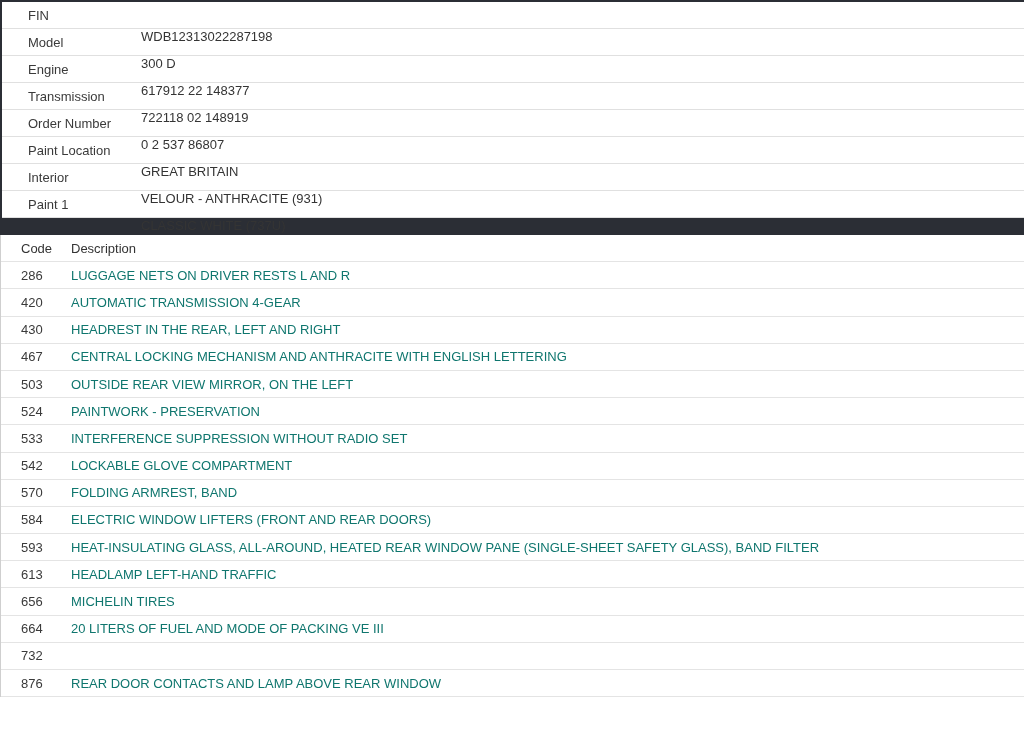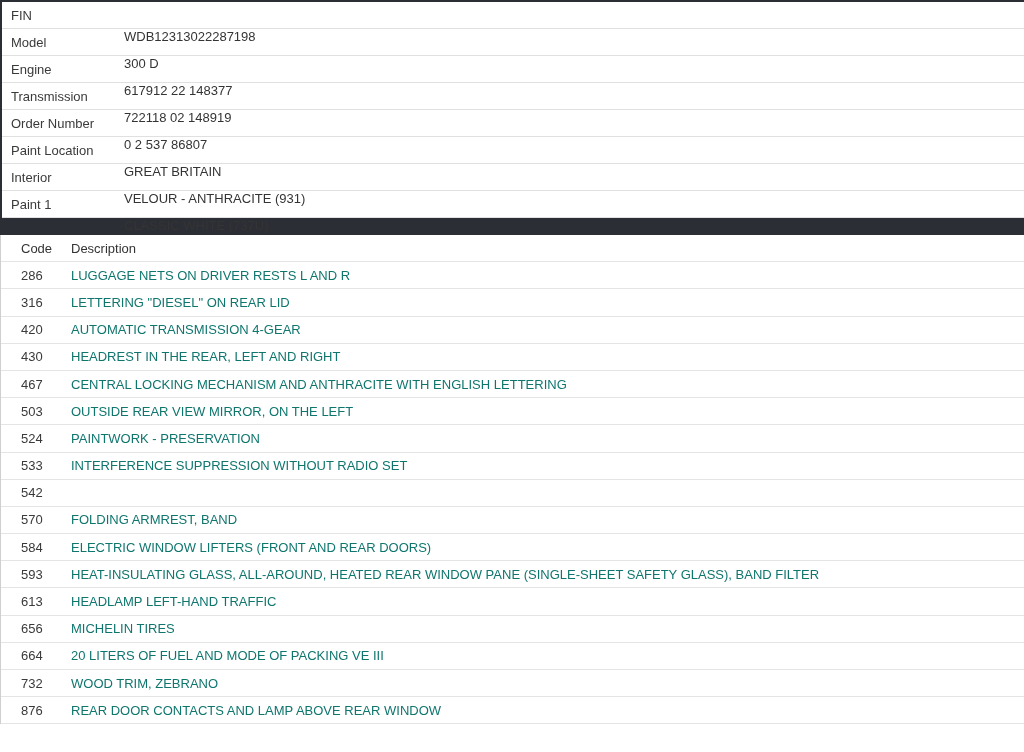--- a/index.html
+++ b/index.html
@@ -27,21 +27,21 @@
   .vrow {
     display: flex;
     align-items: center;
     height: 27px;
     box-sizing: border-box;
     border-bottom: 1px solid #e0e0e0;
     background: #ffffff;
   }
   .vlabel {
     width: 113px;
-    padding-left: 9px;
+    padding-left: 26px;
     flex: 0 0 auto;
     color: #3a3a3a;
   }
   .vvalue {
     flex: 1 1 auto;
     color: #343434;
     margin-top: 42px;
   }
 
   
@@ -126,24 +126,20 @@
   <div class="codes-table">
     <div class="crow header">
       <div class="ccode">Code</div>
       <div class="cdesc">Description</div>
     </div>
   <div class="crow">
         <div class="ccode">286</div>
         <div class="cdesc">LUGGAGE NETS ON DRIVER RESTS L AND R</div>
       </div>
       <div class="crow">
-        <div class="ccode">316</div>
-        <div class="cdesc">LETTERING "DIESEL" ON REAR LID</div>
-      </div>
-      <div class="crow">
         <div class="ccode">420</div>
         <div class="cdesc">AUTOMATIC TRANSMISSION 4-GEAR</div>
       </div>
       <div class="crow">
         <div class="ccode">430</div>
         <div class="cdesc">HEADREST IN THE REAR, LEFT AND RIGHT</div>
       </div>
       <div class="crow">
         <div class="ccode">467</div>
         <div class="cdesc">CENTRAL LOCKING MECHANISM AND ANTHRACITE WITH ENGLISH LETTERING</div>
@@ -155,20 +151,21 @@
       <div class="crow">
         <div class="ccode">524</div>
         <div class="cdesc">PAINTWORK - PRESERVATION</div>
       </div>
       <div class="crow">
         <div class="ccode">533</div>
         <div class="cdesc">INTERFERENCE SUPPRESSION WITHOUT RADIO SET</div>
       </div>
       <div class="crow">
         <div class="ccode">542</div>
+        <div class="cdesc">LOCKABLE GLOVE COMPARTMENT</div>
       </div>
       <div class="crow">
         <div class="ccode">570</div>
         <div class="cdesc">FOLDING ARMREST, BAND</div>
       </div>
       <div class="crow">
         <div class="ccode">584</div>
         <div class="cdesc">ELECTRIC WINDOW LIFTERS (FRONT AND REAR DOORS)</div>
       </div>
       <div class="crow">
@@ -182,21 +179,20 @@
       <div class="crow">
         <div class="ccode">656</div>
         <div class="cdesc">MICHELIN TIRES</div>
       </div>
       <div class="crow">
         <div class="ccode">664</div>
         <div class="cdesc">20 LITERS OF FUEL AND MODE OF PACKING VE III</div>
       </div>
       <div class="crow">
         <div class="ccode">732</div>
-        <div class="cdesc">WOOD TRIM, ZEBRANO</div>
       </div>
       <div class="crow">
         <div class="ccode">876</div>
         <div class="cdesc">REAR DOOR CONTACTS AND LAMP ABOVE REAR WINDOW</div>
       </div>
     </div>
 
 </div>
 
 </body></html>

